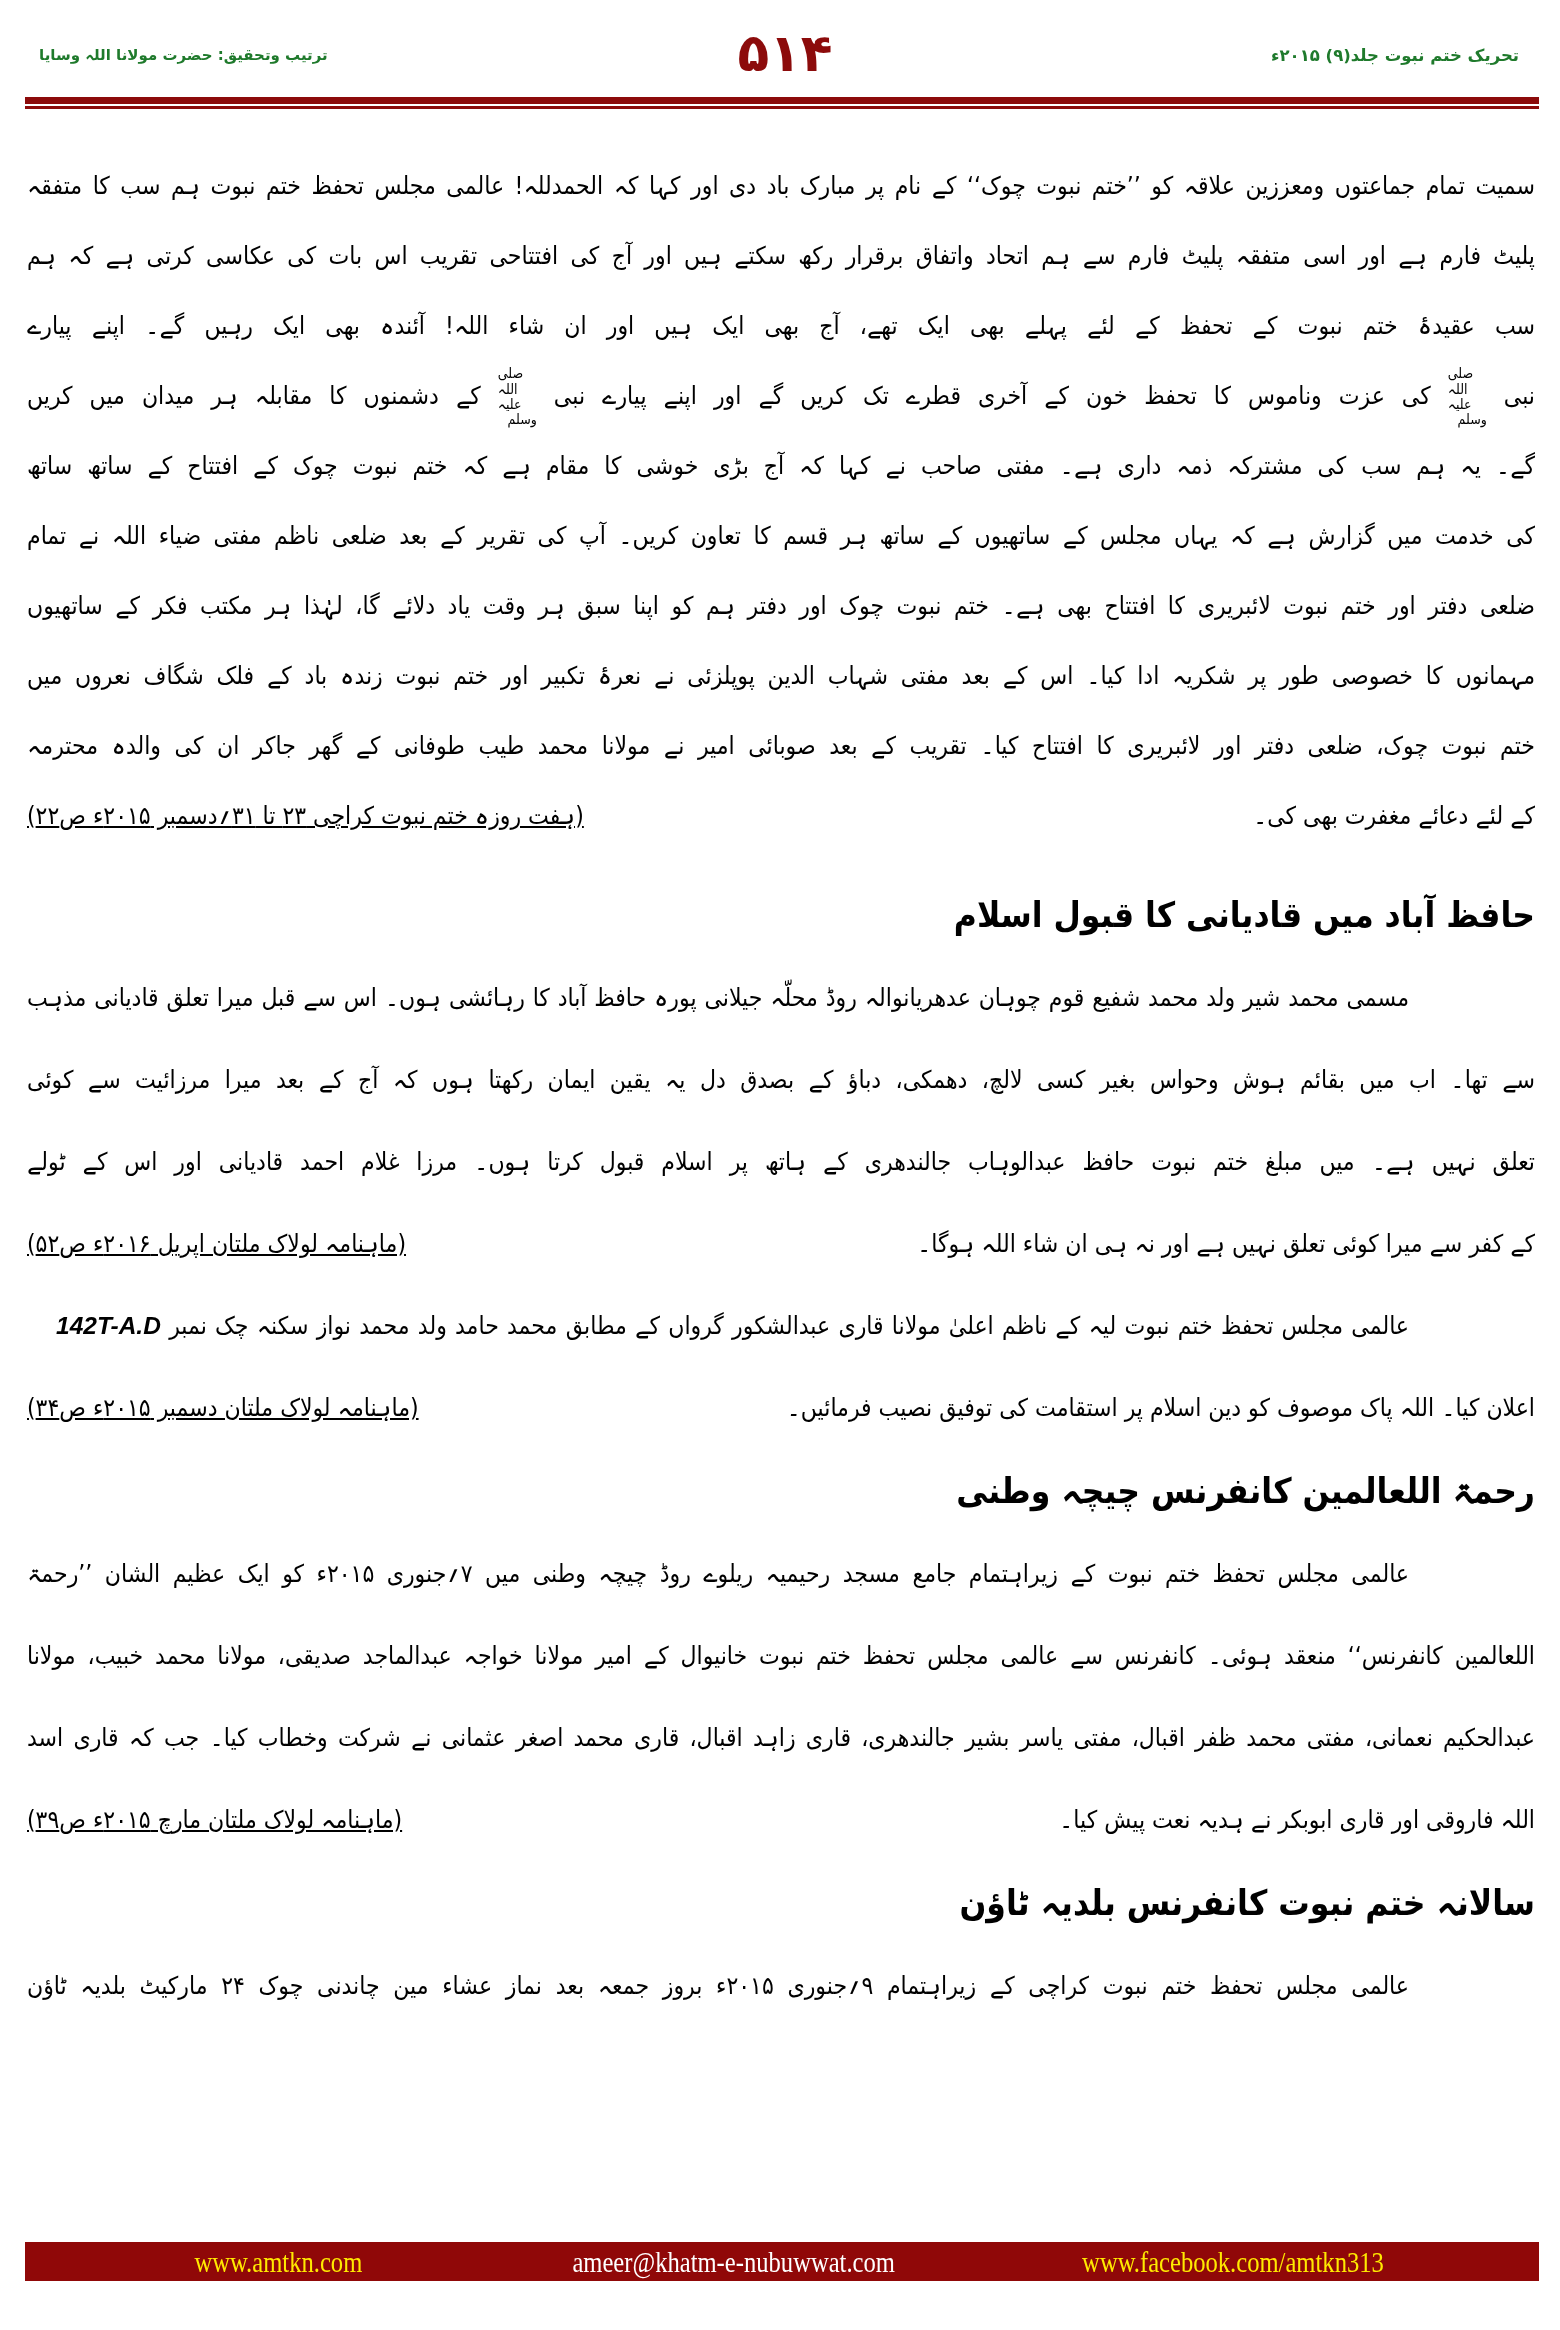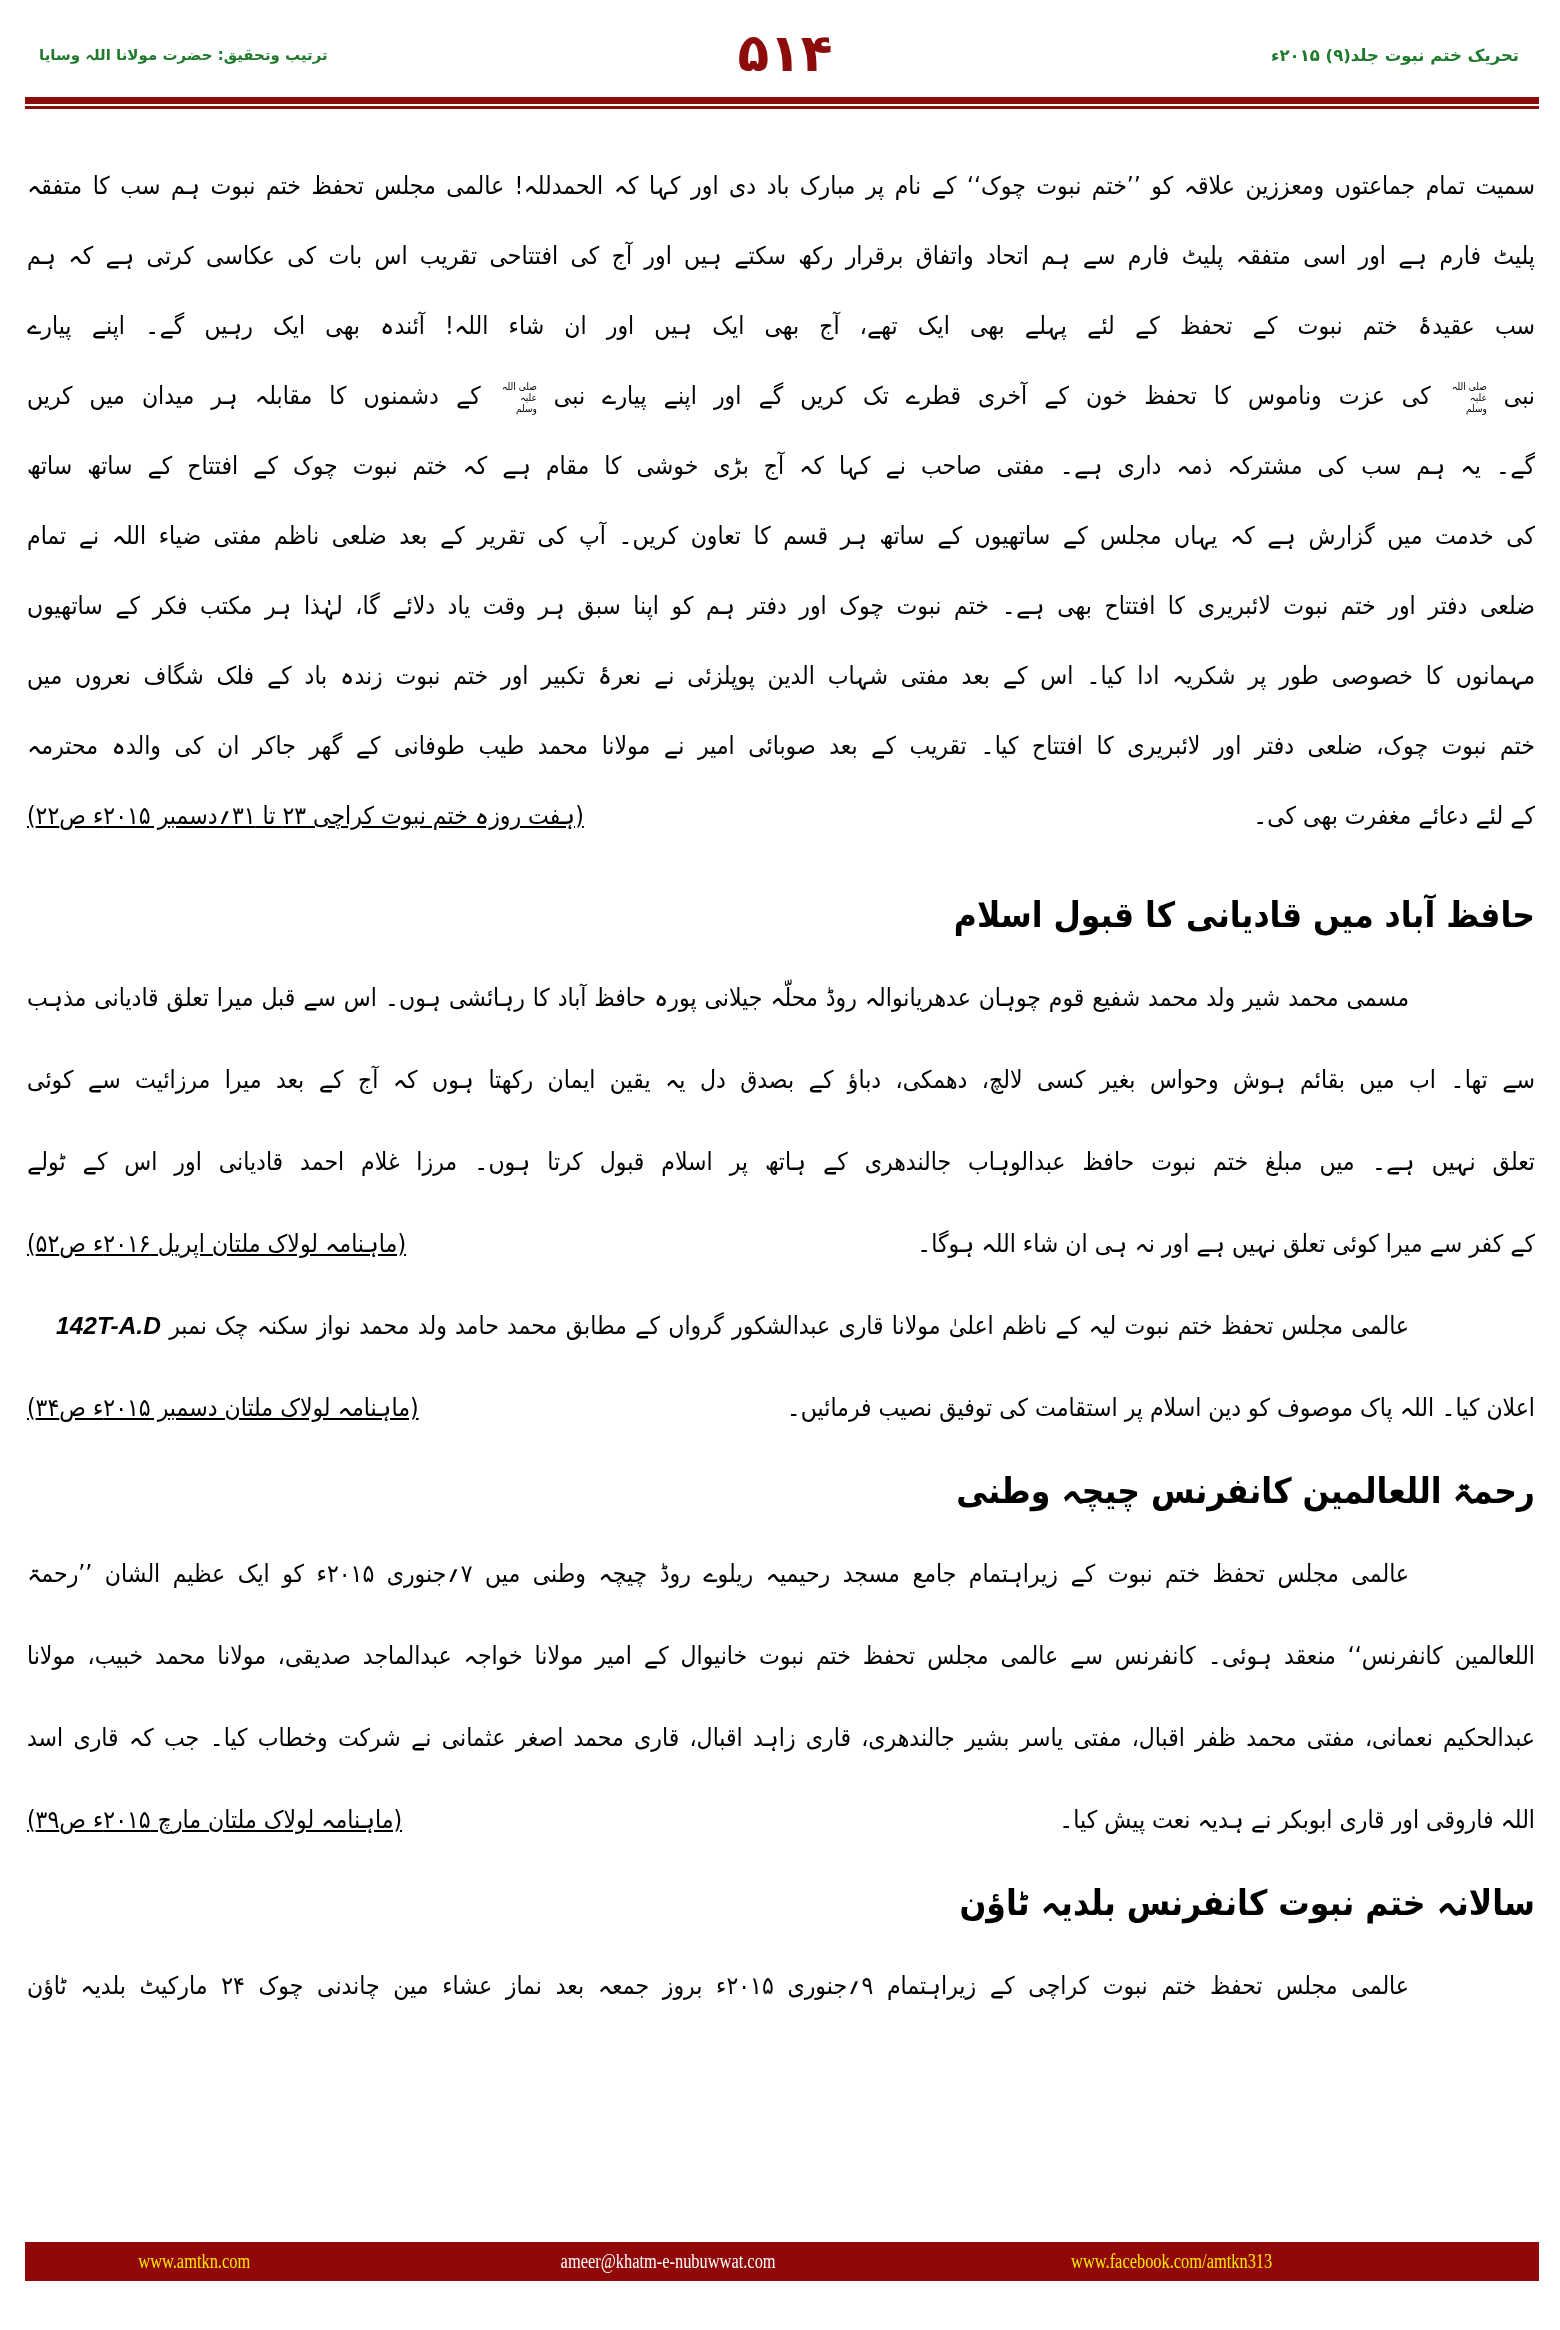--- a/index.html
+++ b/index.html
@@ -33,27 +33,27 @@
   .ln{font-size:inherit;}
   .ln.full{text-align:justify;text-align-last:justify;}
   .sec1 .ln{height:70px;line-height:70px;}
   .sec .ln{height:82px;line-height:82px;}
   .indent{padding-right:126px;}
   .ln.last{display:flex;justify-content:space-between;align-items:center;}
   .ln.last .end-text{text-align:right;}
   .citation{white-space:nowrap;text-decoration:underline;}
   .heading{height:84px;line-height:84px;font-size:35px;font-weight:bold;text-align:right;white-space:nowrap;}
   .heading.h-first{margin-top:22px;}
-  .saw{display:inline-block;white-space:normal;font-size:10px;line-height:1.1;width:39px;text-align:right;vertical-align:middle;}
+  .saw{display:inline-block;white-space:normal;font-size:14px;line-height:1.1;width:39px;text-align:left;vertical-align:middle;}
   .code{font-family:"Liberation Sans",sans-serif;font-weight:bold;font-style:italic;unicode-bidi:isolate;direction:ltr;margin-left:29px;}
 
   
   .footer-bar{position:absolute;left:25px;top:2242px;width:1514px;height:39px;background:var(--footer-bg);}
-  .ft{position:absolute;top:0;height:22px;line-height:39px;text-align:left;white-space:nowrap;
-      font-family:"Liberation Serif",serif;font-size:20px;}
+  .ft{position:absolute;top:0;height:22px;line-height:39px;text-align:right;white-space:nowrap;
+      font-family:"Liberation Serif",serif;font-size:30px;}
   .ft span{display:inline-block;transform:scaleX(0.82);transform-origin:center;}
   .ft-web{left:101px;width:255px;color:var(--footer-link);}
   .ft-mail{left:512px;width:386px;color:var(--footer-email);}
   .ft-fb{left:1024px;width:361px;color:var(--footer-link);}
 </style>
 </head>
 <body>
 
 <div class="hdr hdr-right fitw" dir="rtl" style="font-size: 16.5px;">تحریک ختم نبوت جلد(۹) ۲۰۱۵ء</div>
 <div class="hdr hdr-center" dir="rtl">۵۱۴</div>

